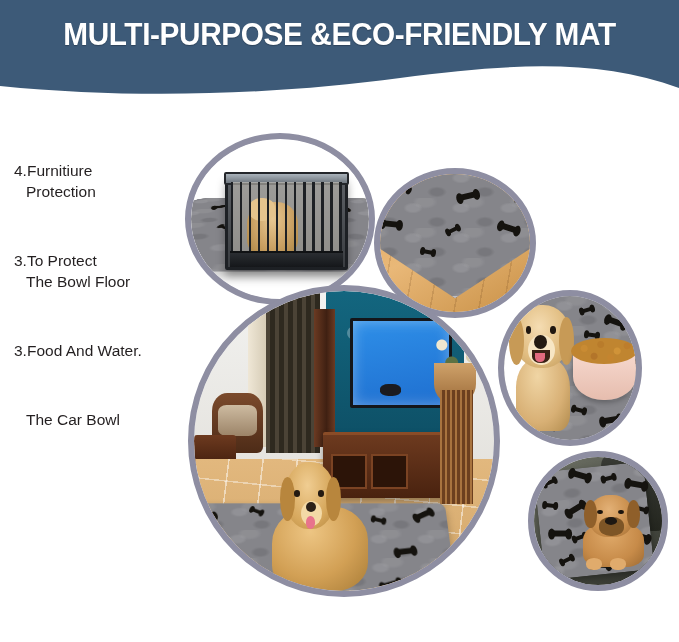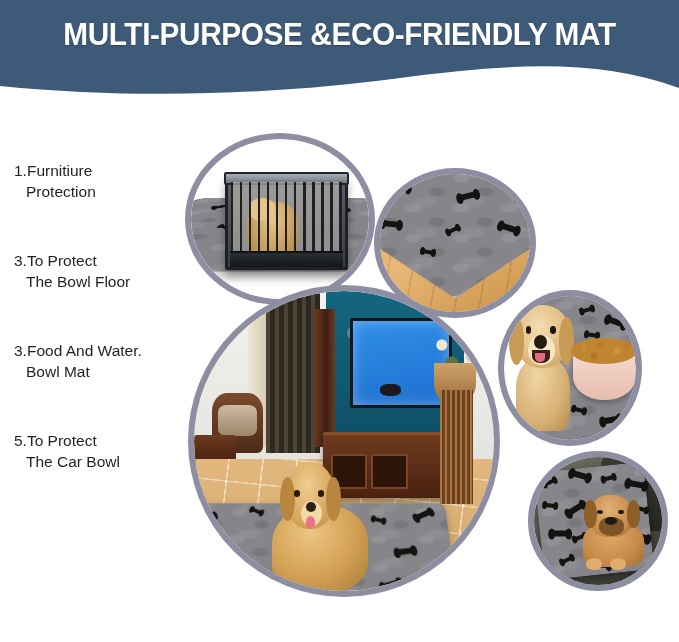--- a/index.html
+++ b/index.html
@@ -353,33 +353,31 @@
 
   <div class="header">
     <svg class="header-bg" viewBox="0 0 679 102" preserveAspectRatio="none">
       <path d="M0,0 L679,0 L679,88 C600,60 520,62 400,78 C280,94 140,100 0,86 Z" fill="#3d5a78"></path>
     </svg>
     <div class="header-title">MULTI-PURPOSE &amp;ECO-FRIENDLY MAT</div>
   </div>
 
   <div class="feature-list">
     <div class="feature-item">
-      <span class="l1">1.Furnitiure</span>
+      <span class="l1">4.Furnitiure</span>
       <span class="l2">Protection</span>
     </div>
     <div class="feature-item">
       <span class="l1">3.To Protect</span>
       <span class="l2">The Bowl Floor</span>
     </div>
     <div class="feature-item">
       <span class="l1">3.Food And Water.</span>
-      <span class="l2">Bowl Mat</span>
     </div>
     <div class="feature-item">
-      <span class="l1">5.To Protect</span>
       <span class="l2">The Car Bowl</span>
     </div>
   </div>
 
   <div class="collage">
 
     <div class="circ" id="c1">
       <div class="inner">
         <div class="floor"></div>
         <div class="matbase mat">

